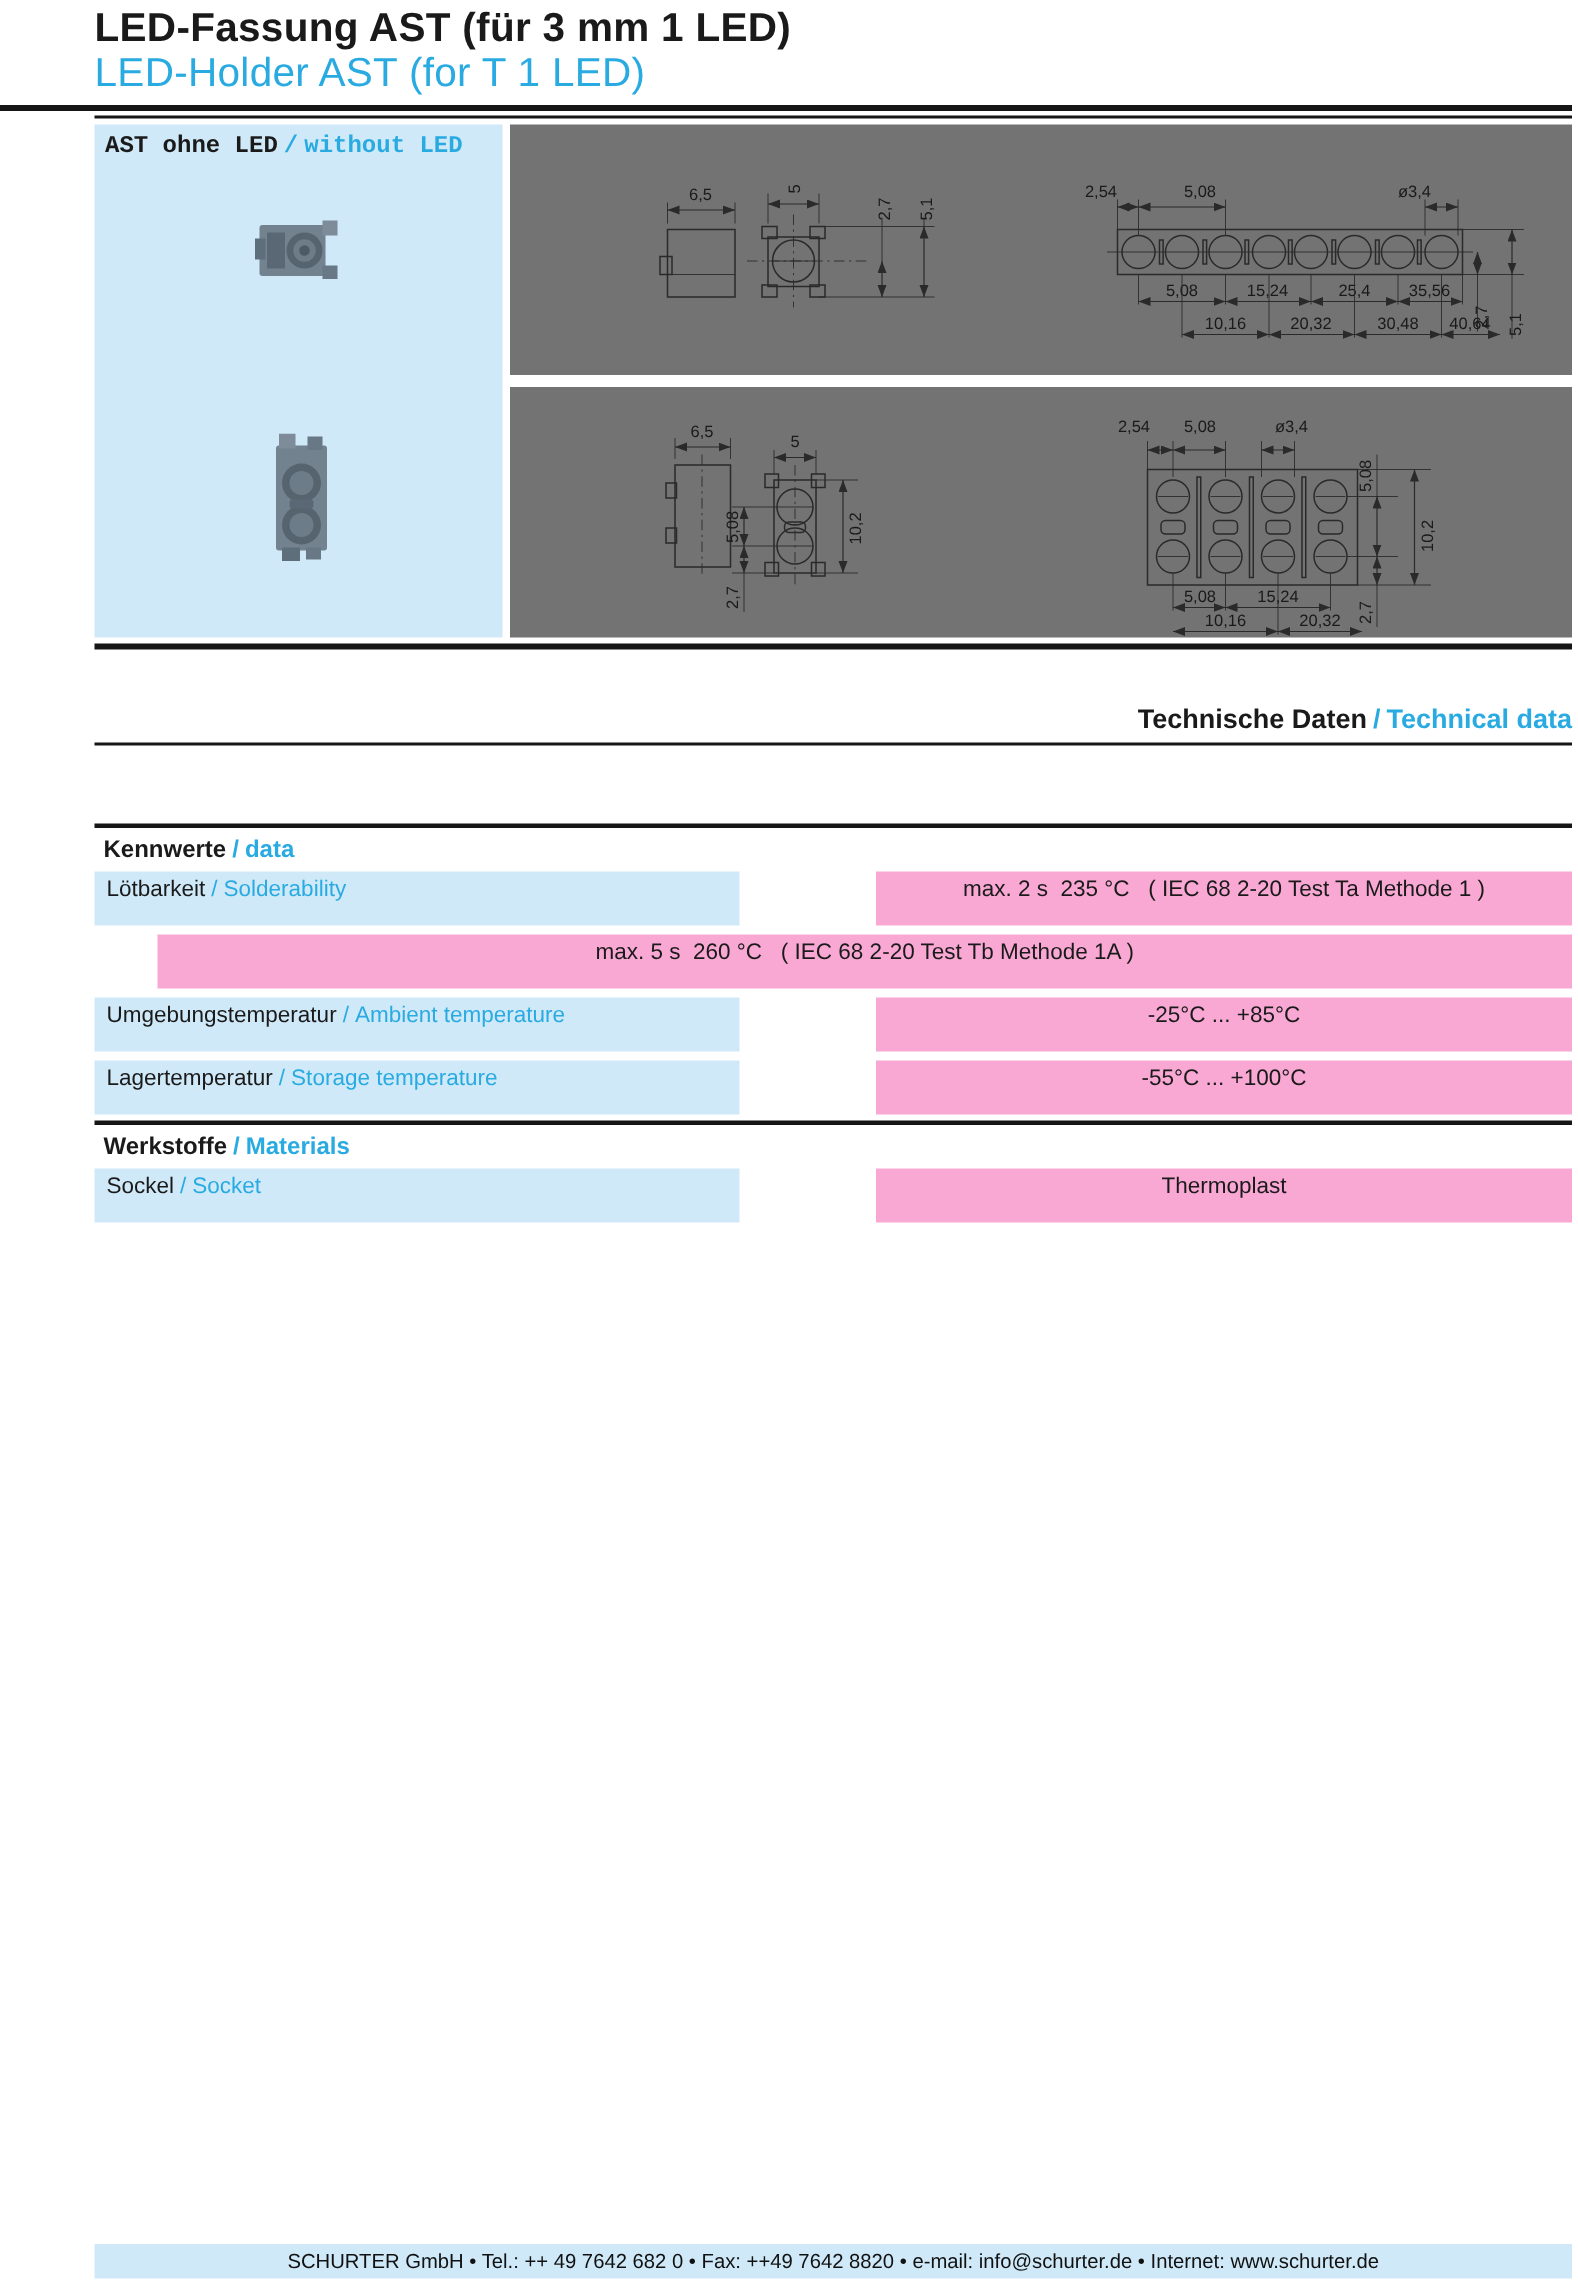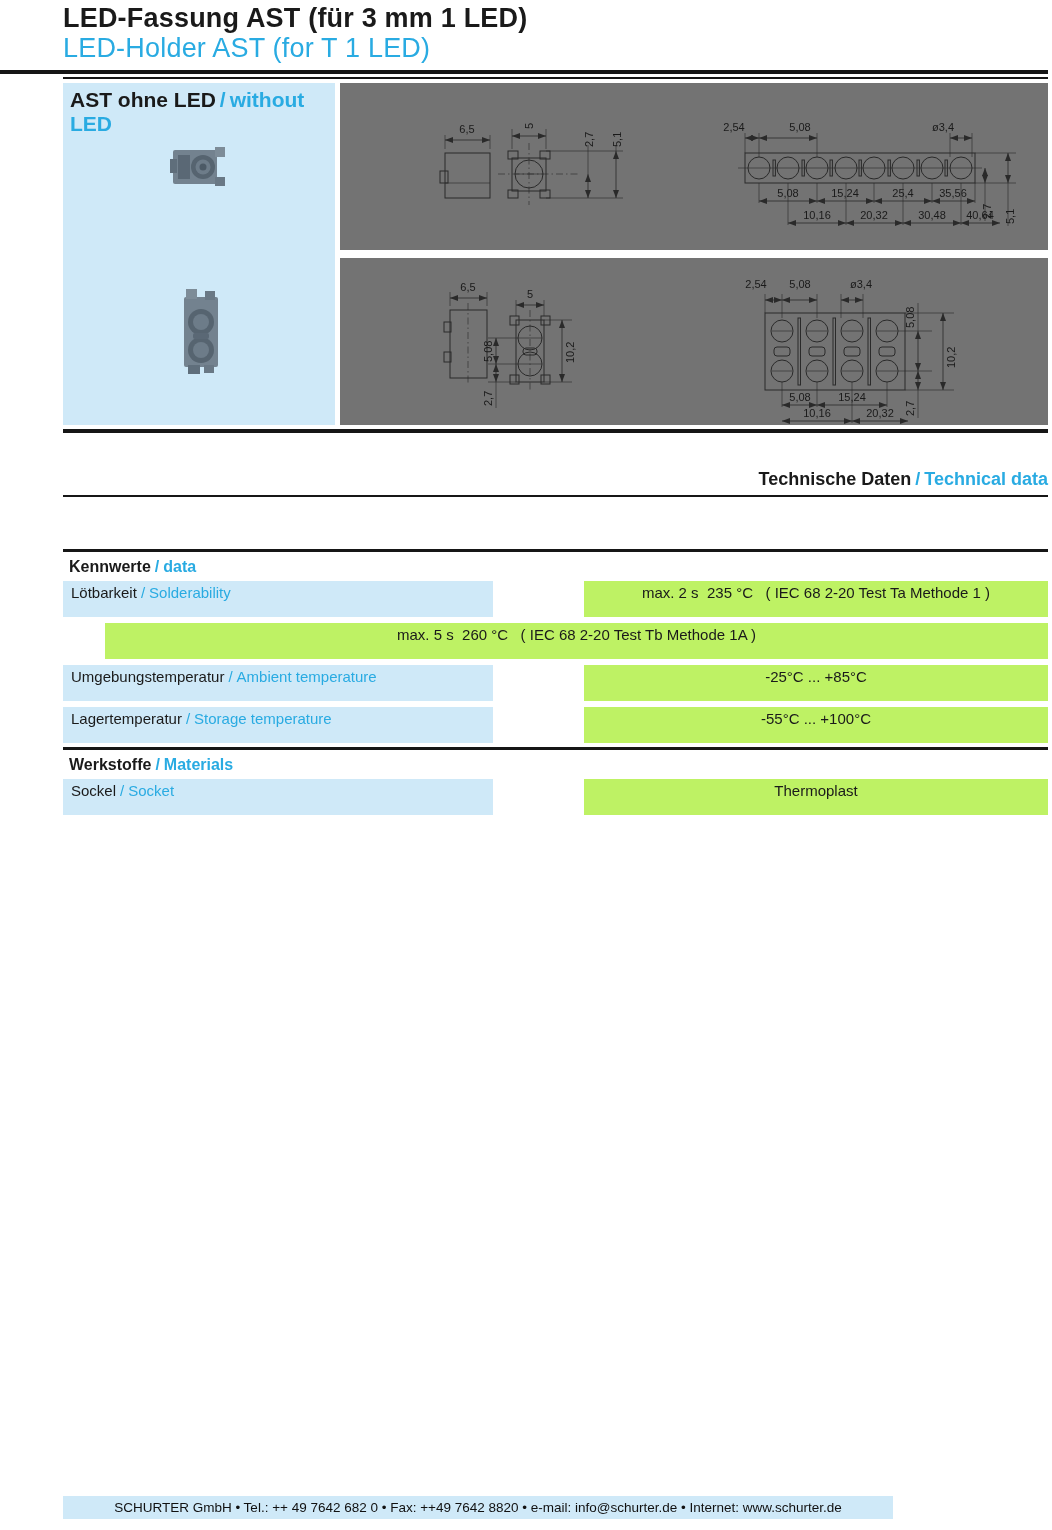--- a/index.html
+++ b/index.html
@@ -11,38 +11,38 @@
   .title-de { font-size:27px; font-weight:700; line-height:1.1; letter-spacing:.2px; }
   .title-en { font-size:27px; font-weight:400; line-height:1.1; color:#29abe2; letter-spacing:.2px; }
   .rule-title { width:1048px; height:4px; background:#161616; margin-top:7px; }
   .content { margin-left:63px; width:985px; }
   .colheads { display:flex; margin-top:9px; }
   .colheads .c1 { width:277px; }
   .h17 { font-size:17px; font-weight:700; line-height:1.18; }
   .rule2 { height:2px; background:#161616; margin-top:3px; }
   .panels { display:flex; margin-top:4px; height:342px; }
   .models-panel { width:272px; background:#cfe9f8; position:relative; margin-right:5px; }
-  .panel-label { padding:5px 0 0 7px; font-size:21px; font-weight:700; }
+  .panel-label { padding:5px 0 0 7px; font-size:16px; font-weight:700;font-family:Liberation Mono, monospace; }
   .photo { position:absolute; }
   .photo1 { left:107px; top:62px; }
   .photo2 { left:117px; top:206px; }
   .dim-col { width:708px; display:flex; flex-direction:column; }
   .dim-panel { background:#737373; height:167px; position:relative; }
   .dim-panel + .dim-panel { margin-top:8px; }
   .rule4 { height:4px; background:#161616; margin-top:4px; }
   .tech-head { margin-top:36px; font-size:18px; font-weight:700;text-align:right; }
   .rule1 { height:2px; background:#161616; margin-top:5px; }
   .rule3 { height:3px; background:#161616; margin-top:52px; }
   .group-head { font-size:16px; font-weight:700; margin:6px 0 5px 6px; }
   .trow { display:flex; height:36px; margin-bottom:6px; font-size:15px;gap:44px; }
   .trow .lbl { width:430px; background:#cfe9f8; padding-left:8px; line-height:24px;
                margin-right:5px; white-space:nowrap; }
-  .trow .val { flex:1; background:#bef264; text-align:center; line-height:24px;margin-left:42px; }
+  .trow .val { flex:1; background:#f9a8d4; text-align:center; line-height:24px;margin-left:42px; }
   .rule3b { height:3px; background:#161616; margin-top:-2px; }
-  .footer { position:absolute; left:63px; top:1496px; width:830px; height:23px;
+  .footer { position:absolute; left:63px; top:1496px; width:985px; height:23px;
             background:#cfe9f8; text-align:center; line-height:23px; font-size:13.5px; color:#111; }
   .sep { color:#29abe2; padding:0 4px; }
   svg text { font-size:11px; fill:#1a1a1a; font-family:"Liberation Sans","DejaVu Sans",sans-serif; }
   .ln   { fill:none; stroke:#2a2a2a; stroke-width:1; }
   .dim  { fill:none; stroke:#2a2a2a; stroke-width:.8; }
   .thin { fill:none; stroke:#2a2a2a; stroke-width:.6; }
   .dash { fill:none; stroke:#2a2a2a; stroke-width:.6; stroke-dasharray:7 3 1.5 3; }
 </style>
 </head>
 <body>

